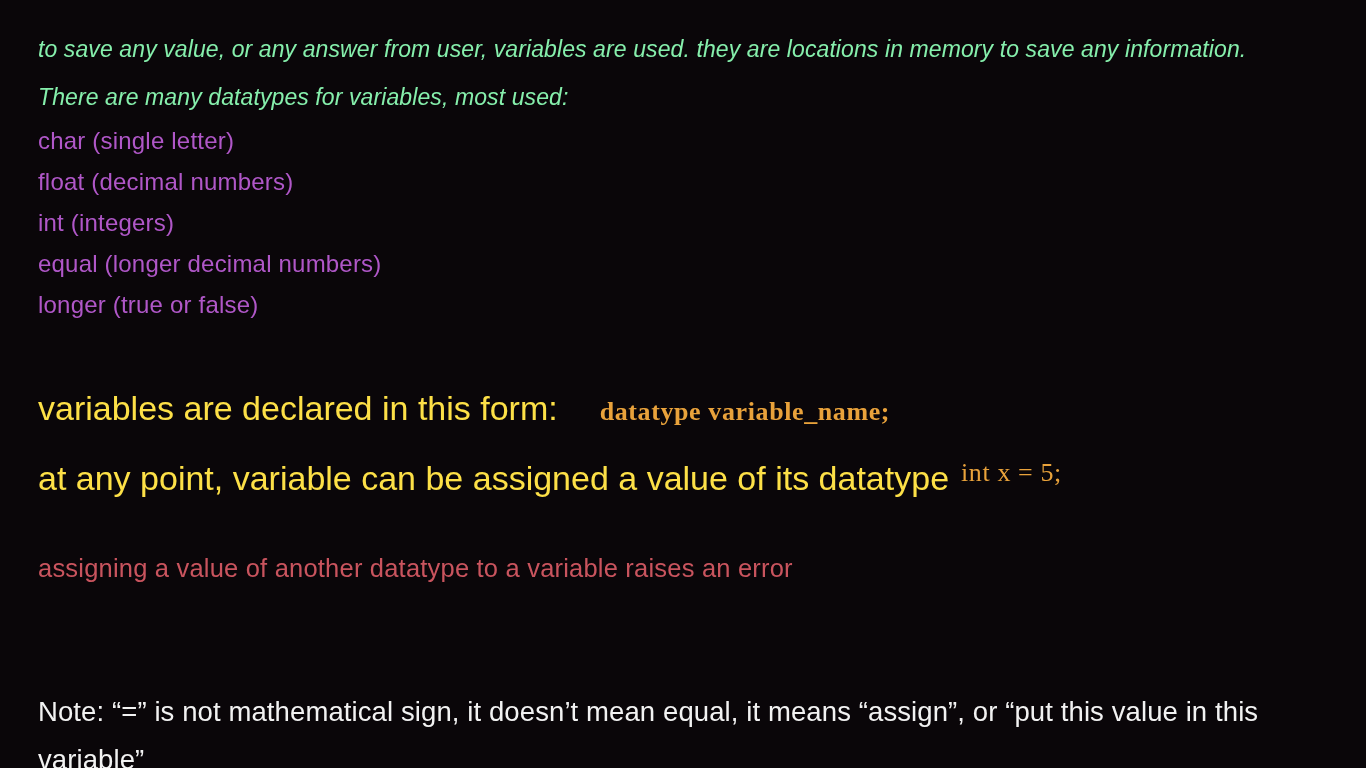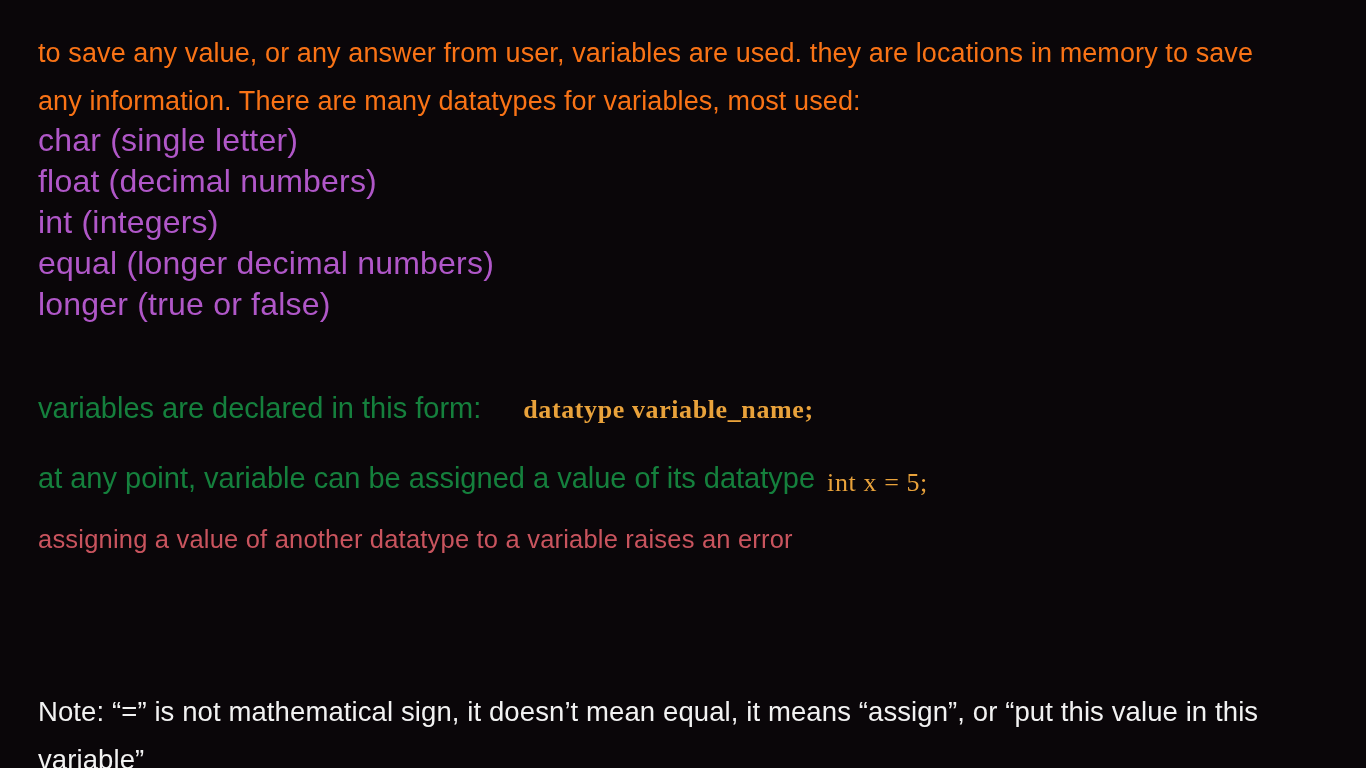--- a/index.html
+++ b/index.html
@@ -20,74 +20,75 @@
     height: 768px;
     background: #0a0609;
     box-sizing: border-box;
     padding: 0 38px;
   }
   .intro {
     position: absolute;
     left: 38px;
     top: 2px;
     width: 1260px;
-    font-size: 27px;
+    font-size: 23px;
     line-height: 48px;
-    color: #f97316;
+    color: #86efac;
     letter-spacing: 0.1px;
+    font-style: italic;
   }
   .types {
     position: absolute;
     left: 38px;
     top: 120px;
     color: #b057c8;
-    font-size: 32px;
+    font-size: 24px;
     line-height: 41px;
     letter-spacing: 0.2px;
   }
   .types div {
     white-space: nowrap;
   }
   .decl-row {
     position: absolute;
     left: 38px;
     top: 388px;
     display: flex;
     align-items: baseline;
   }
   .decl-text {
-    font-size: 29px;
-    color: #15803d;
+    font-size: 34px;
+    color: #fde047;
     line-height: 40px;
   }
   .code {
     font-family: "Liberation Serif", serif;
     color: #e9a23b;
     font-size: 26px;
     letter-spacing: 0.6px;
     white-space: pre;
   }
   .decl-code {
     margin-left: 42px;
     font-weight: bold;
   }
   .assign-row {
     position: absolute;
     left: 38px;
     top: 458px;
     display: flex;
-    align-items: flex-end;
+    align-items: flex-start;
   }
   .assign-code {
     margin-left: 12px;
   }
   .error-line {
     position: absolute;
     left: 38px;
-    top: 525px;
+    top: 554px;
     font-size: 25.5px;
     color: #c9545e;
     letter-spacing: 0.2px;
   }
   .note {
     position: absolute;
     left: 38px;
     top: 660px;
     width: 1290px;
     font-size: 27.5px;

